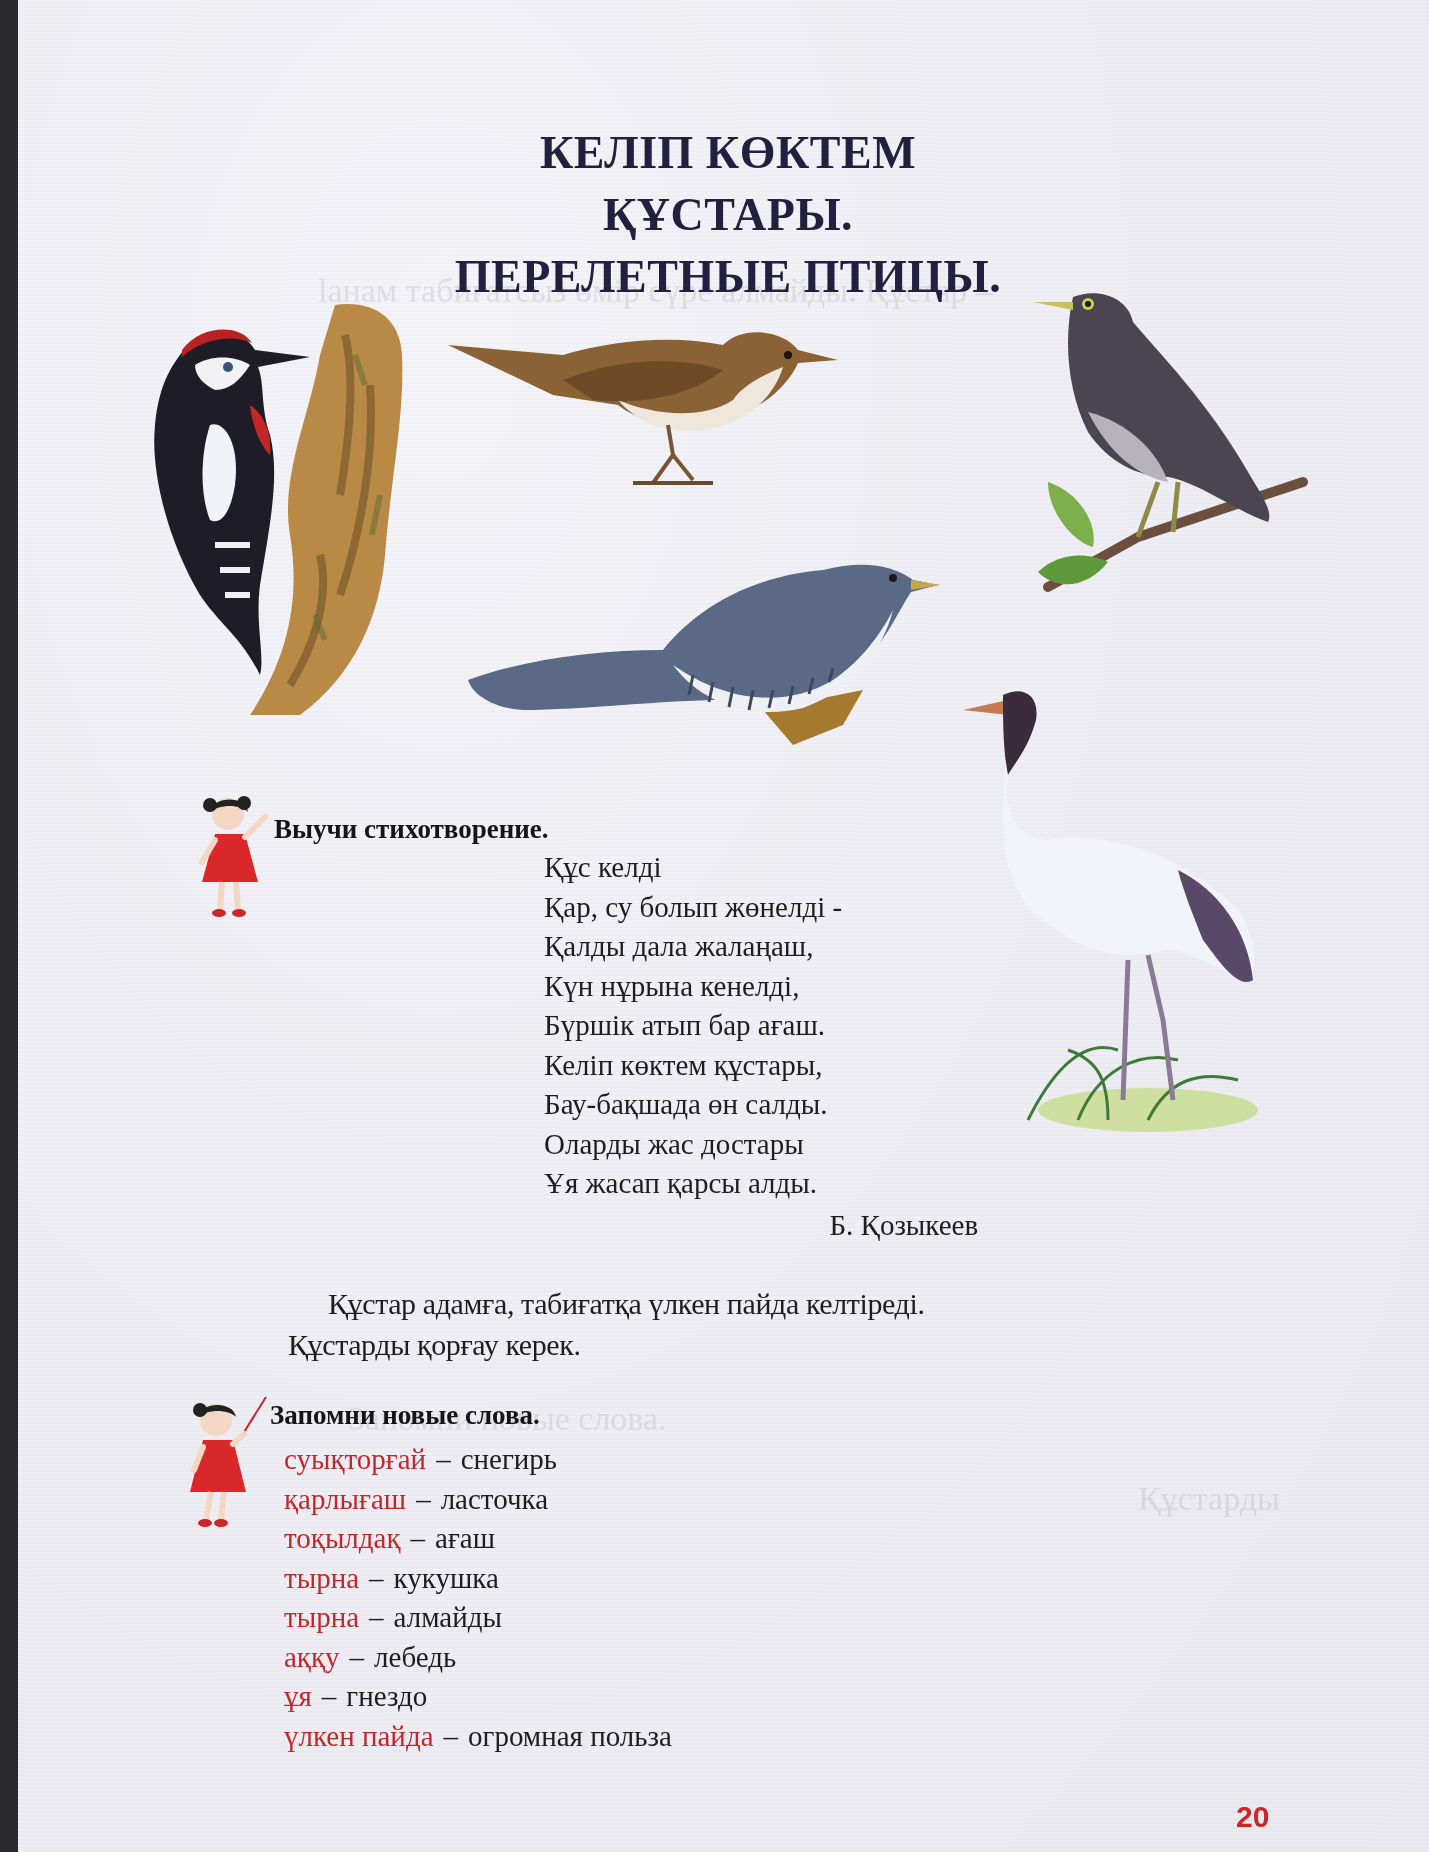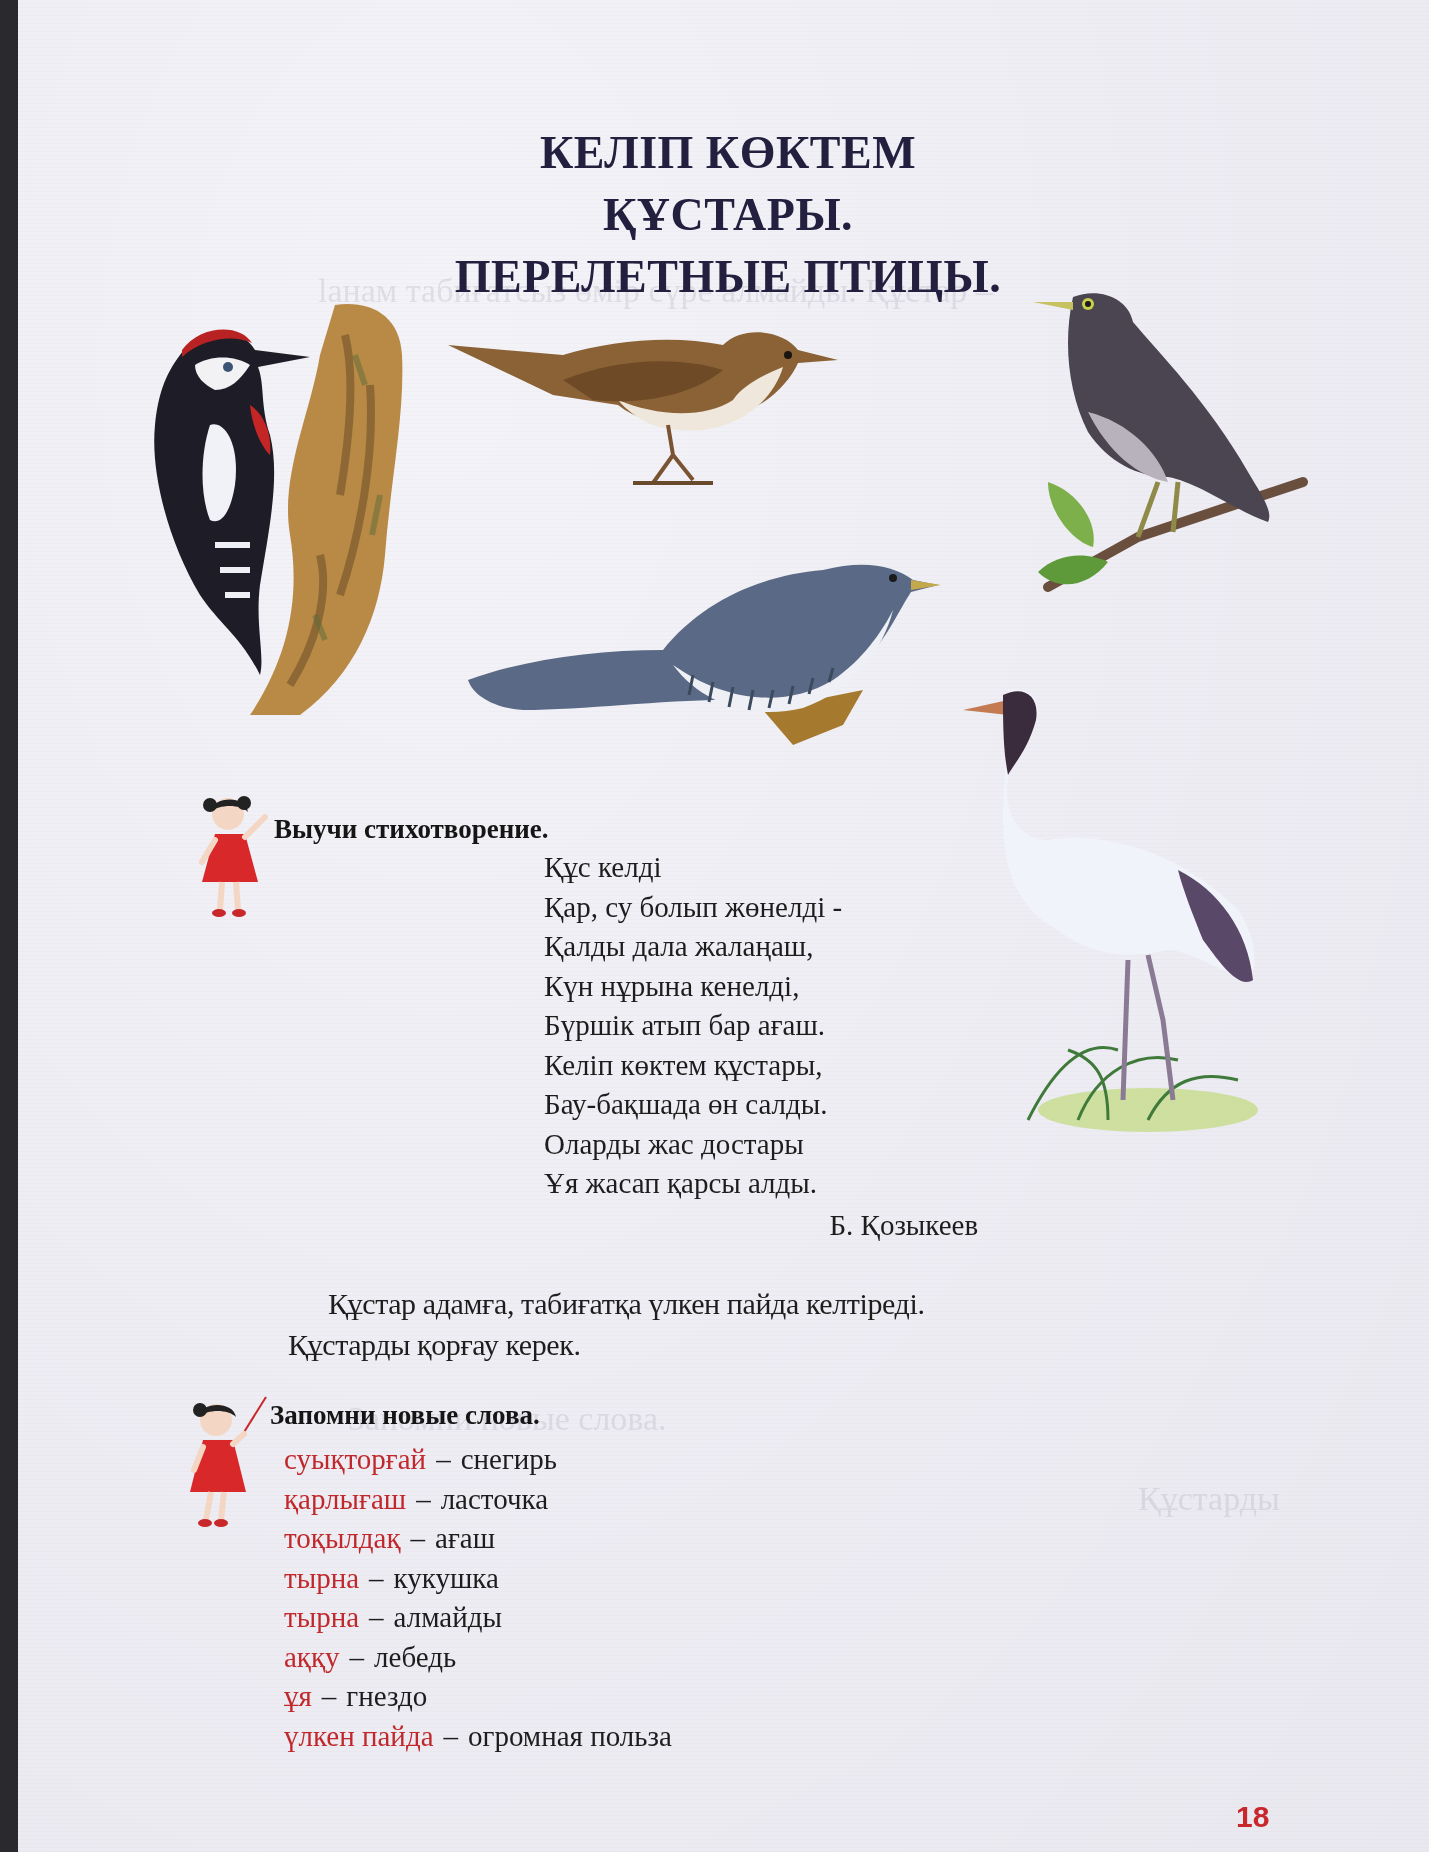--- a/index.html
+++ b/index.html
@@ -165,14 +165,14 @@
     <div class="row"><span class="kz">суықторғай</span><span class="dash">–</span><span class="ru">снегирь</span></div>
     <div class="row"><span class="kz">қарлығаш</span><span class="dash">–</span><span class="ru">ласточка</span></div>
     <div class="row"><span class="kz">тоқылдақ</span><span class="dash">–</span><span class="ru">ағаш</span></div>
     <div class="row"><span class="kz">тырна</span><span class="dash">–</span><span class="ru">кукушка</span></div>
     <div class="row"><span class="kz">тырна</span><span class="dash">–</span><span class="ru">алмайды</span></div>
     <div class="row"><span class="kz">аққу</span><span class="dash">–</span><span class="ru">лебедь</span></div>
     <div class="row"><span class="kz">ұя</span><span class="dash">–</span><span class="ru">гнездо</span></div>
     <div class="row"><span class="kz">үлкен  пайда</span><span class="dash">–</span><span class="ru">огромная  польза</span></div>
   </div>
 
-  <div class="page-num">18</div>
+  <div class="page-num">20</div>
 </div>
 
 </body></html>

